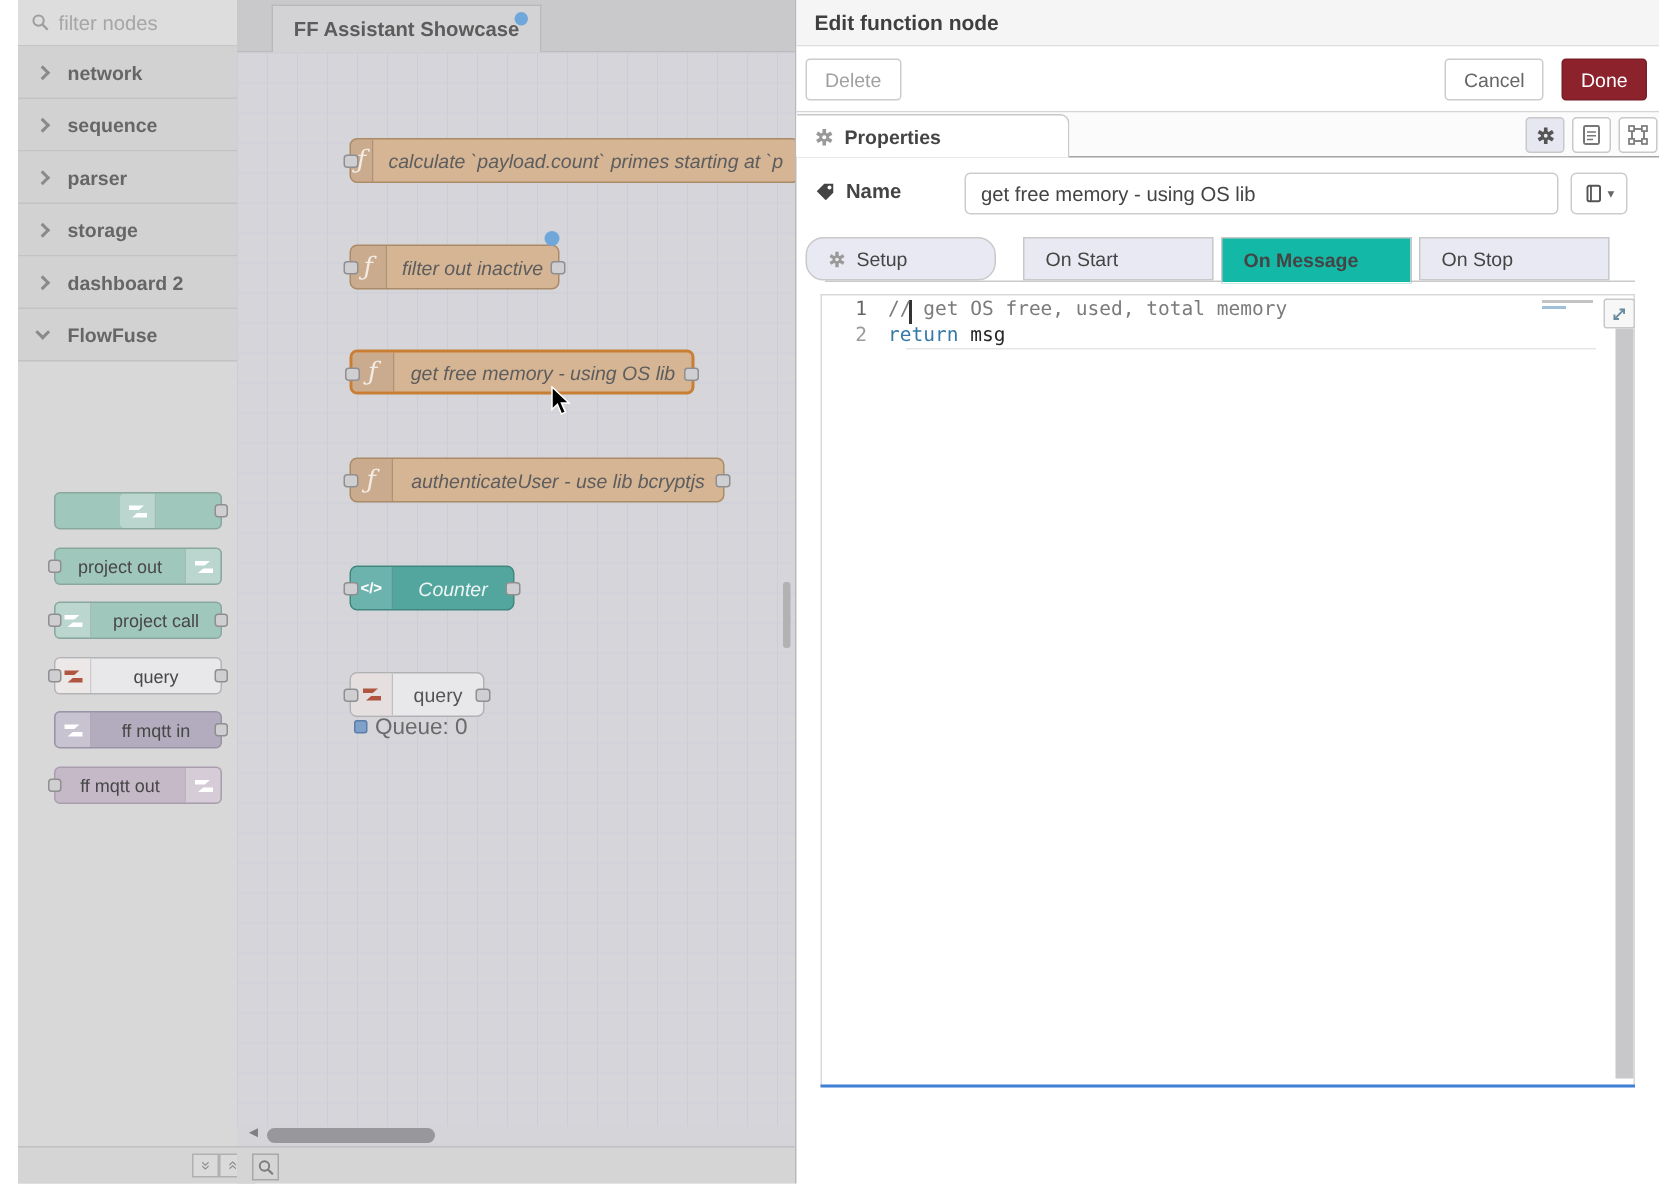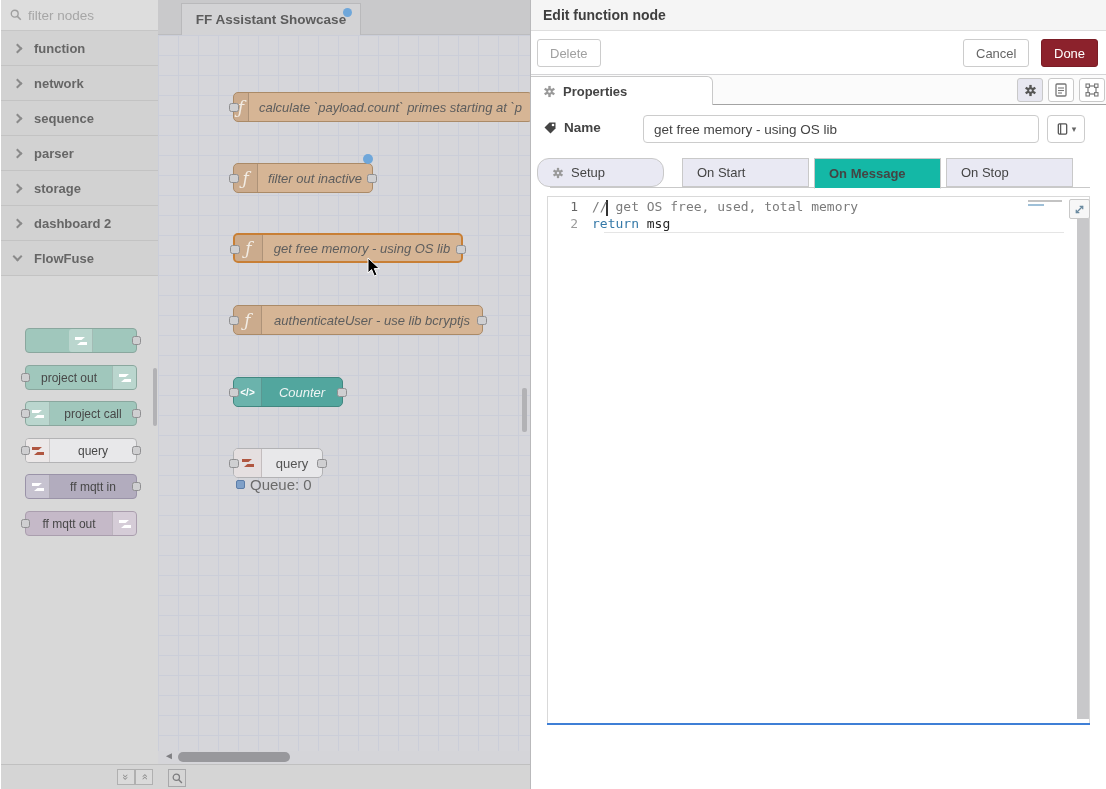--- a/index.html
+++ b/index.html
@@ -1,20 +1,20 @@
 <!DOCTYPE html>
 <html><head>
 <meta charset="utf-8">
 <style>
   * { margin:0; padding:0; box-sizing:border-box; }
   html,body { width:1106px; height:789px; overflow:hidden;
     font-family:"Liberation Sans", sans-serif; background:#fff; }
 
   
-  #palette { position:absolute; left:1px; top:0; width:158px; height:789px;
+  #palette { position:absolute; left:12px; top:0; width:158px; height:789px;
     background:#d8d8d8; border-right:1px solid #bdbdbf; }
   #palette-search { position:absolute; left:0; top:0; width:158px; height:31px;
     background:#dddddd; border-bottom:1px solid #c6c6c6; display:flex; align-items:center; }
   #palette-search .mag { margin-left:9px; margin-right:6px; opacity:.75; }
   #palette-search input { border:none; background:transparent; outline:none;
     font-size:13.5px; color:#6a6a6a; width:110px; font-family:"Liberation Sans",sans-serif;}
   #palette-search input::placeholder { color:#a6a6a6; }
   .cat { height:35px; background:#d2d2d2; border-bottom:1px solid #c3c3c3;
     display:flex; align-items:center; font-size:13px; font-weight:bold; color:#666; }
   .chev { width:7px; height:7px; border-right:2px solid #8a8a8a; border-bottom:2px solid #8a8a8a;
@@ -184,24 +184,20 @@
   <div id="palette-search">
     <svg class="mag" width="12" height="12" viewBox="0 0 14 14">
         <circle cx="5.5" cy="5.5" r="4" fill="none" stroke="#8a8a8a" stroke-width="1.6"></circle>
         <line x1="8.6" y1="8.6" x2="12.6" y2="12.6" stroke="#8a8a8a" stroke-width="1.8"></line>
       </svg>
     <input placeholder="filter nodes" style="">
   </div>
   <div style="position:absolute; top:31px; left:0; width:158px;">
     <div class="cat">
         <span class="chev"></span>
-        <span>function</span>
-      </div>
-    <div class="cat">
-        <span class="chev"></span>
         <span>network</span>
       </div>
     <div class="cat">
         <span class="chev"></span>
         <span>sequence</span>
       </div>
     <div class="cat">
         <span class="chev"></span>
         <span>parser</span>
       </div>

